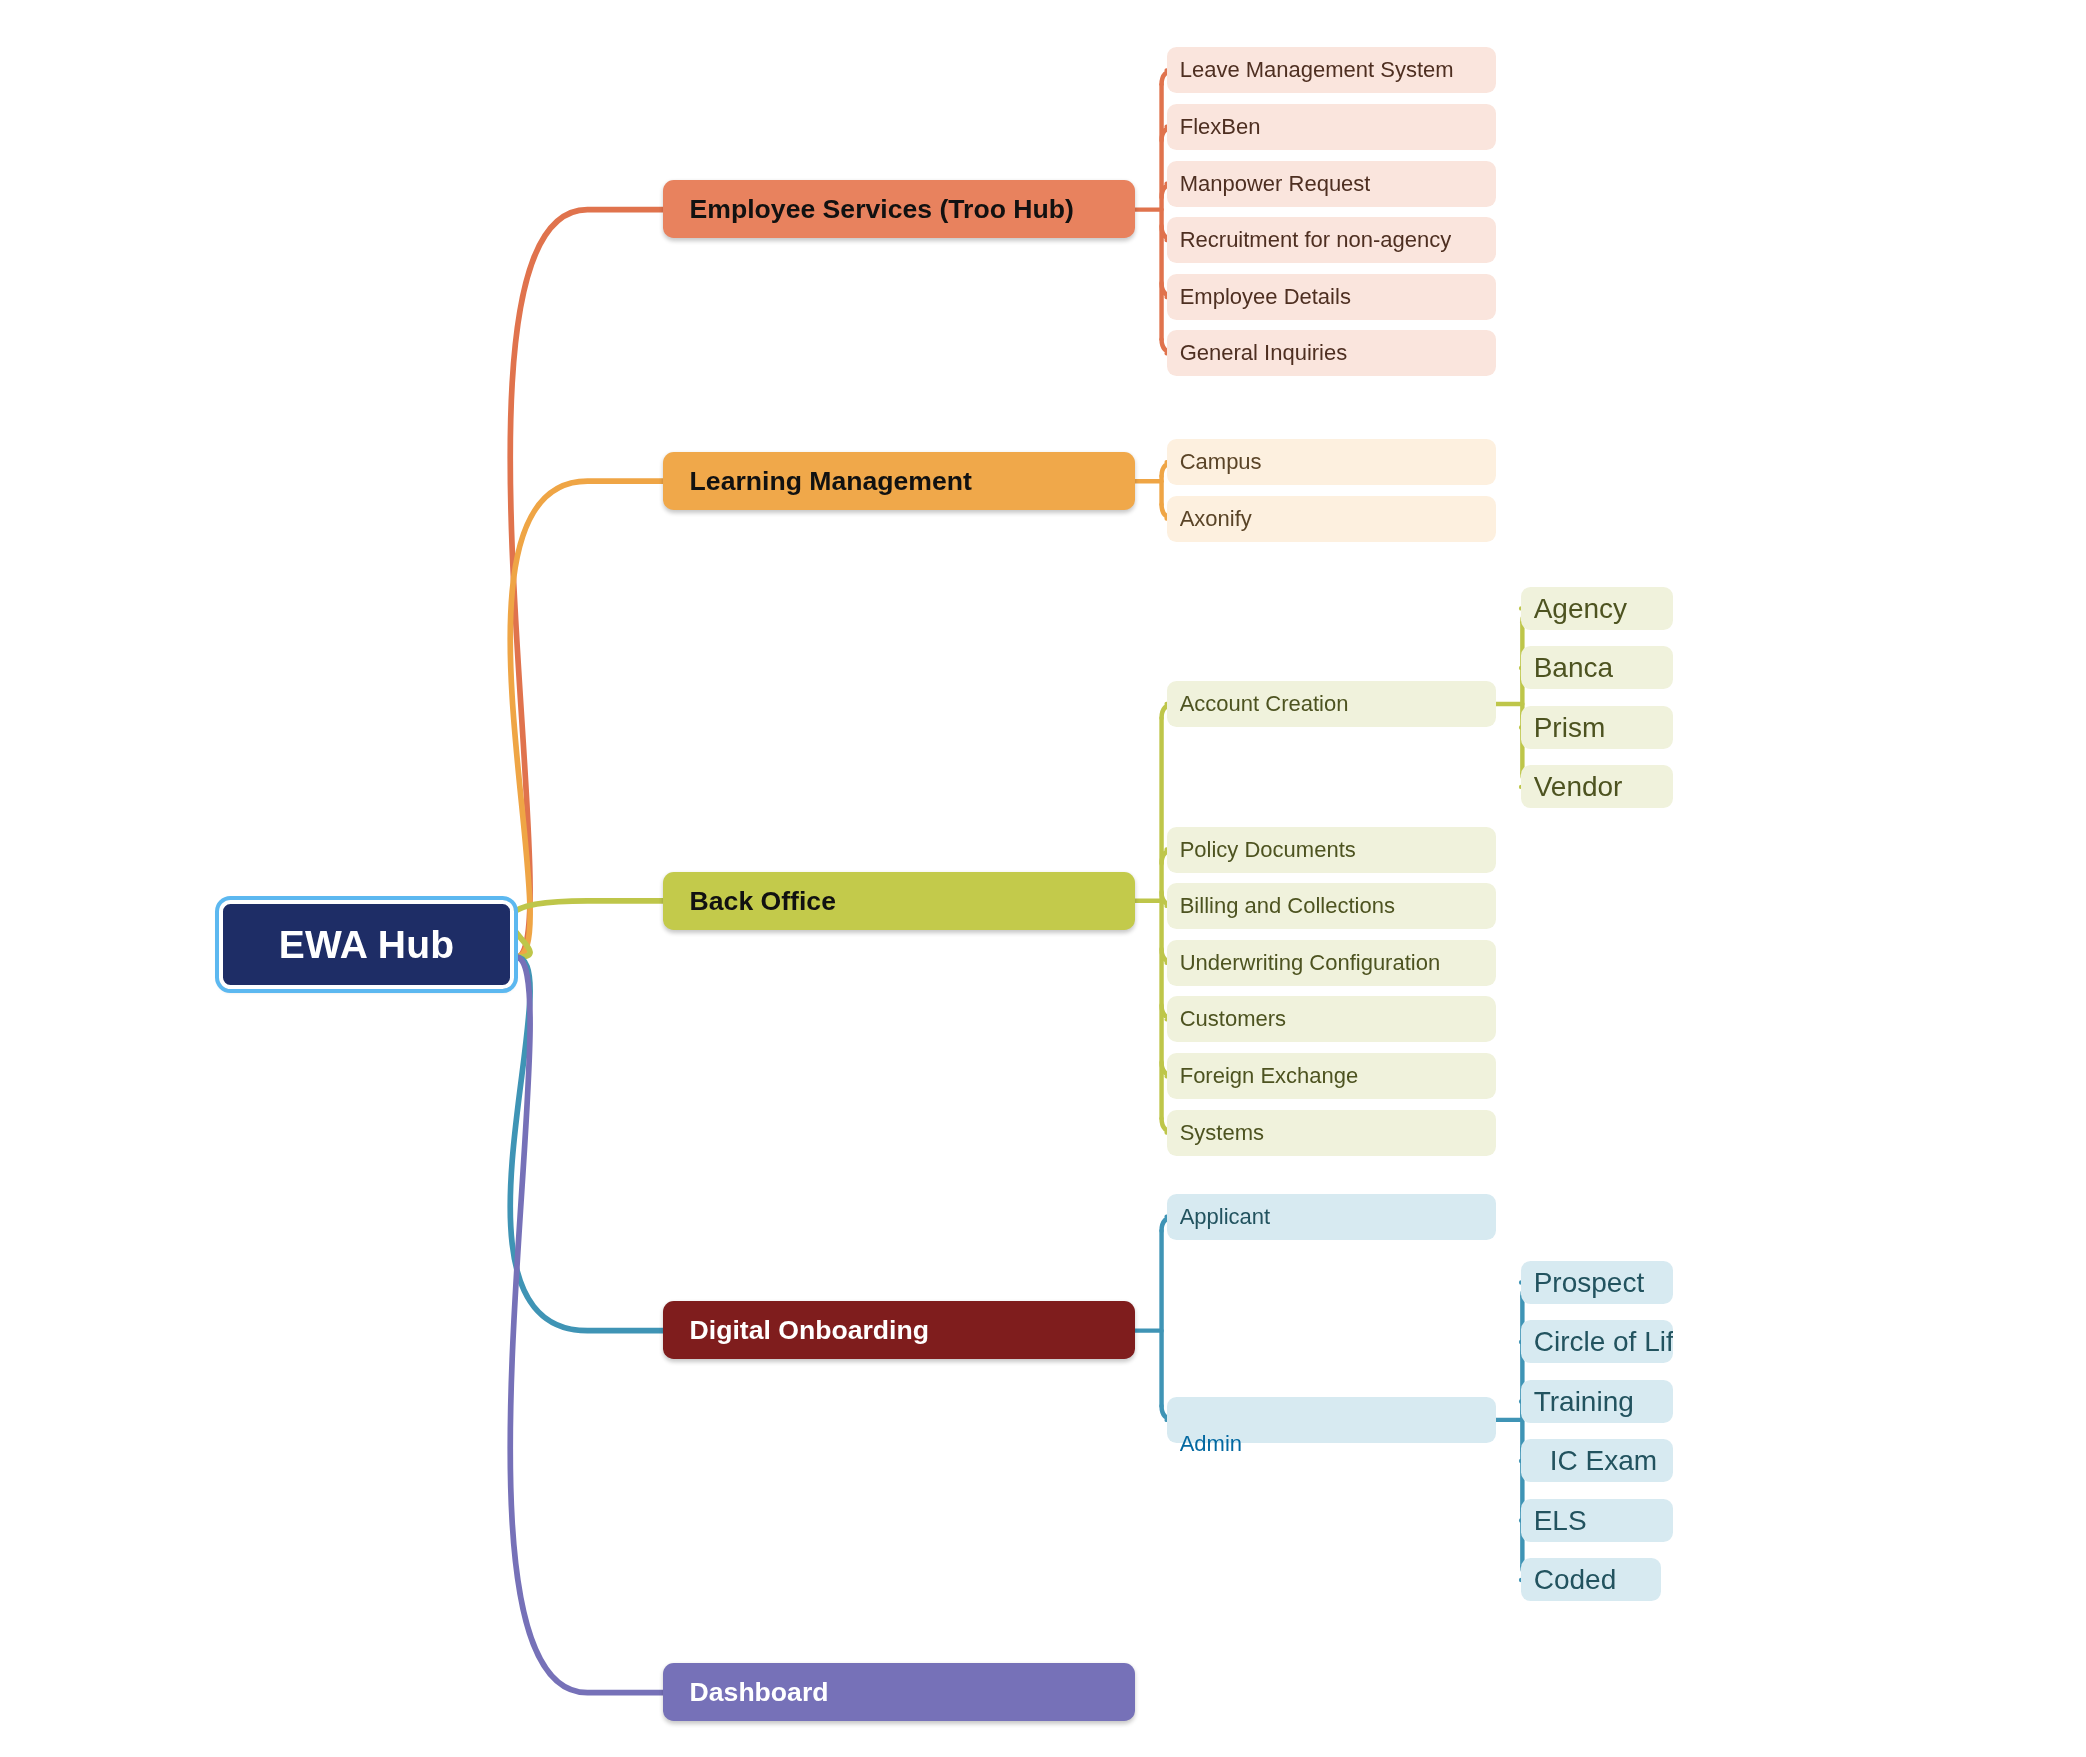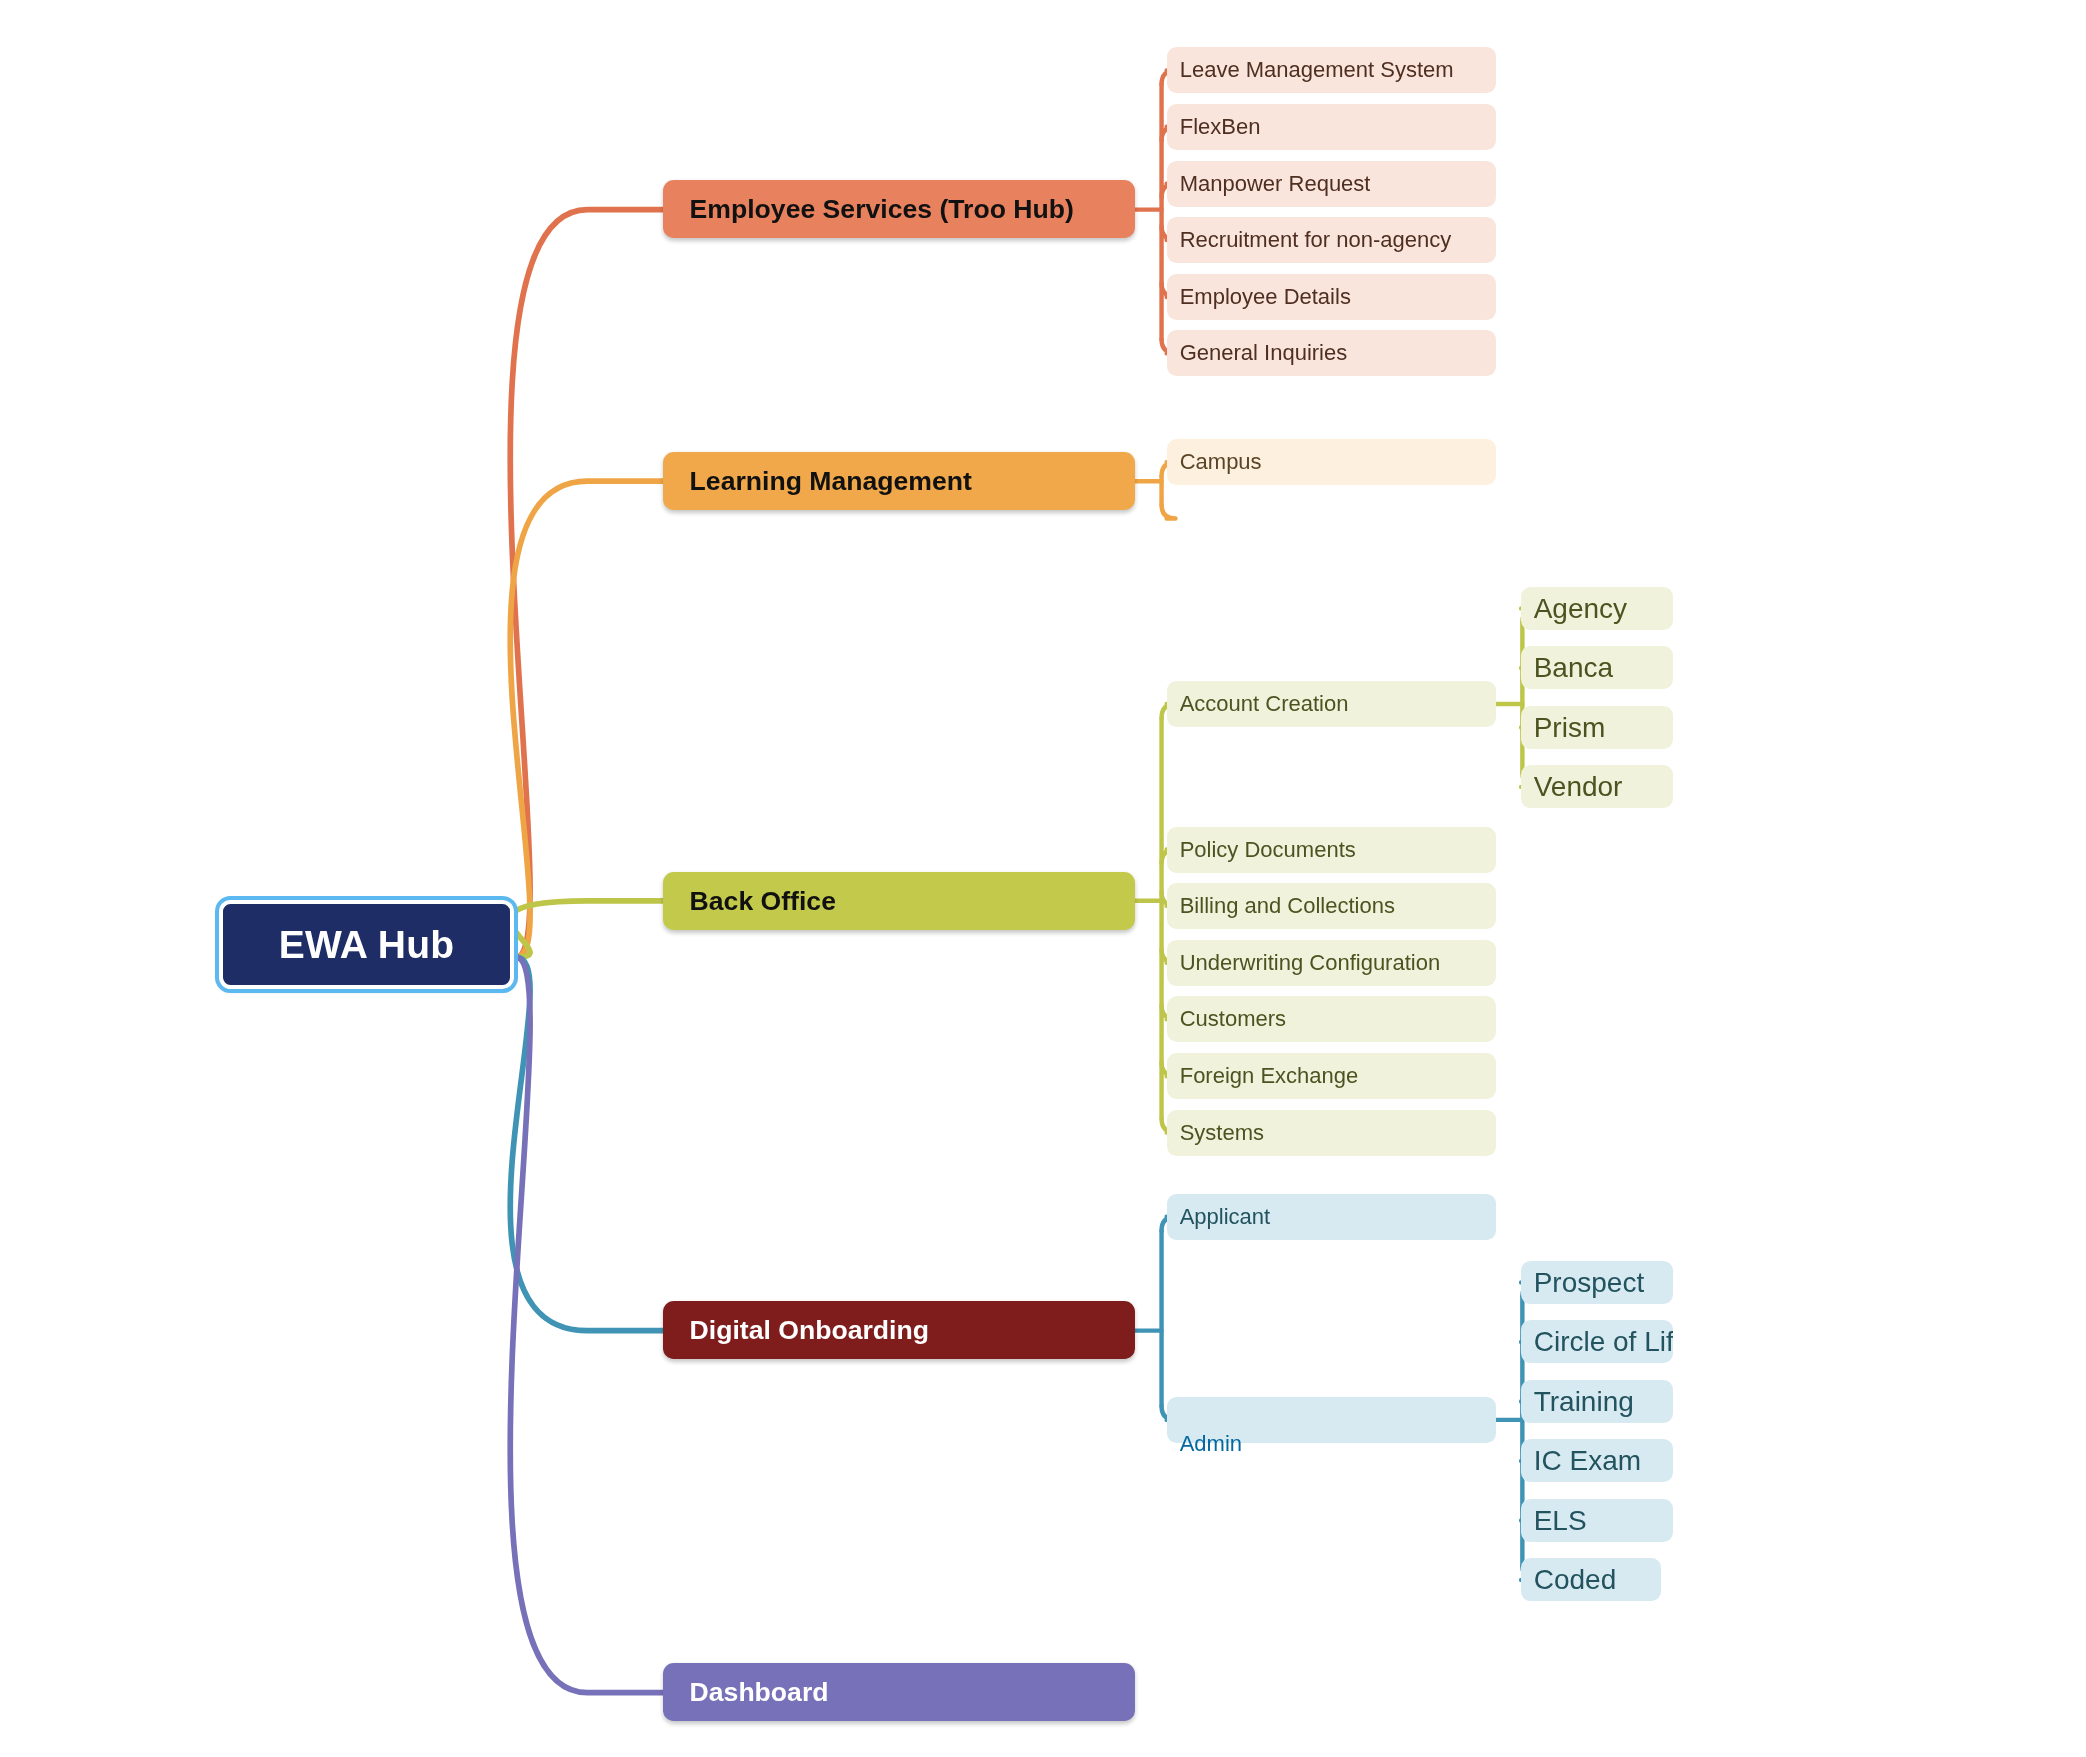--- a/index.html
+++ b/index.html
@@ -114,20 +114,23 @@
     </div>
     <div class="node leaf" style="left: 1167px; top: 330px; width: 329px; height: 46px; background: rgb(250, 229, 221); color: rgb(78, 47, 33);">
       <span class="lbl" style="color: rgb(78, 47, 33);">General Inquiries</span>
     </div>
     <div class="node branch" style="left: 663px; top: 452px; width: 472px; height: 58px; background: rgb(240, 168, 74); color: rgb(17, 17, 17);">
       <span class="lbl" style="color: rgb(17, 17, 17);">Learning Management</span>
     </div>
     <div class="node leaf" style="left: 1167px; top: 439px; width: 329px; height: 46px; background: rgb(253, 240, 223); color: rgb(90, 68, 39);">
       <span class="lbl" style="color: rgb(90, 68, 39);">Campus</span>
     </div>
+    <div class="node leaf" style="left: 1167px; top: 496px; width: 329px; height: 46px; background: rgb(253, 240, 223); color: rgb(90, 68, 39);">
+      <span class="lbl" style="color: rgb(90, 68, 39);">Axonify</span>
+    </div>
     <div class="node branch" style="left: 663px; top: 872px; width: 472px; height: 58px; background: rgb(195, 202, 75); color: rgb(17, 17, 17);">
       <span class="lbl" style="color: rgb(17, 17, 17);">Back Office</span>
     </div>
     <div class="node leaf" style="left: 1167px; top: 681px; width: 329px; height: 46px; background: rgb(240, 242, 220); color: rgb(77, 83, 32);">
       <span class="lbl" style="color: rgb(77, 83, 32);">Account Creation</span>
     </div>
     <div class="node leaf3" style="left: 1521px; top: 587px; width: 152px; height: 43px; background: rgb(240, 242, 220); color: rgb(77, 83, 32);">
       <span class="lbl" style="color: rgb(77, 83, 32);">Agency</span>
     </div>
     <div class="node leaf3" style="left: 1521px; top: 646px; width: 152px; height: 43px; background: rgb(240, 242, 220); color: rgb(77, 83, 32);">
@@ -169,21 +172,21 @@
     <div class="node leaf3" style="left: 1521px; top: 1261px; width: 152px; height: 43px; background: rgb(215, 234, 241); color: rgb(34, 83, 95);">
       <span class="lbl" style="color: rgb(34, 83, 95);">Prospect</span>
     </div>
     <div class="node leaf3" style="left: 1521px; top: 1320px; width: 152px; height: 43px; background: rgb(215, 234, 241); color: rgb(34, 83, 95);">
       <span class="lbl" style="color: rgb(34, 83, 95);">Circle of Life</span>
     </div>
     <div class="node leaf3" style="left: 1521px; top: 1380px; width: 152px; height: 43px; background: rgb(215, 234, 241); color: rgb(34, 83, 95);">
       <span class="lbl" style="color: rgb(34, 83, 95);">Training</span>
     </div>
     <div class="node leaf3" style="left: 1521px; top: 1439px; width: 152px; height: 43px; background: rgb(215, 234, 241); color: rgb(34, 83, 95);">
-      <span class="lbl" style="color: rgb(34, 83, 95);">IC Exam</span>
+      <span class="lbl" style="color: rgb(34, 83, 95); margin-left: 16px;">IC Exam</span>
     </div>
     <div class="node leaf3" style="left: 1521px; top: 1499px; width: 152px; height: 43px; background: rgb(215, 234, 241); color: rgb(34, 83, 95);">
       <span class="lbl" style="color: rgb(34, 83, 95);">ELS</span>
     </div>
     <div class="node leaf3" style="left: 1521px; top: 1558px; width: 140px; height: 43px; background: rgb(215, 234, 241); color: rgb(34, 83, 95);">
       <span class="lbl" style="color: rgb(34, 83, 95);">Coded</span>
     </div>
     <div class="node branch" style="left: 663px; top: 1663px; width: 472px; height: 58px; background: rgb(118, 113, 184); color: rgb(255, 255, 255);">
       <span class="lbl" style="color: rgb(255, 255, 255);">Dashboard</span>
     </div>

